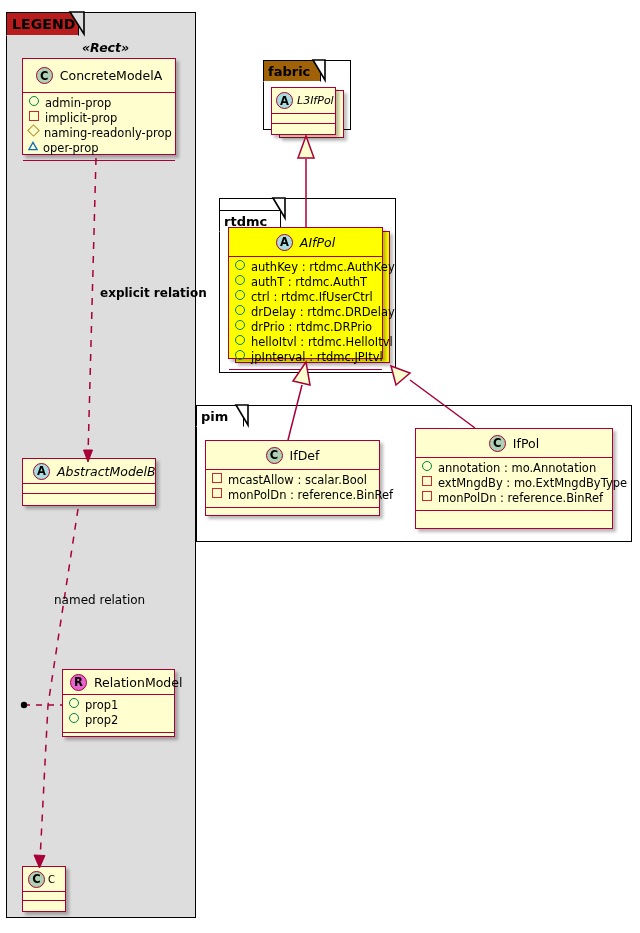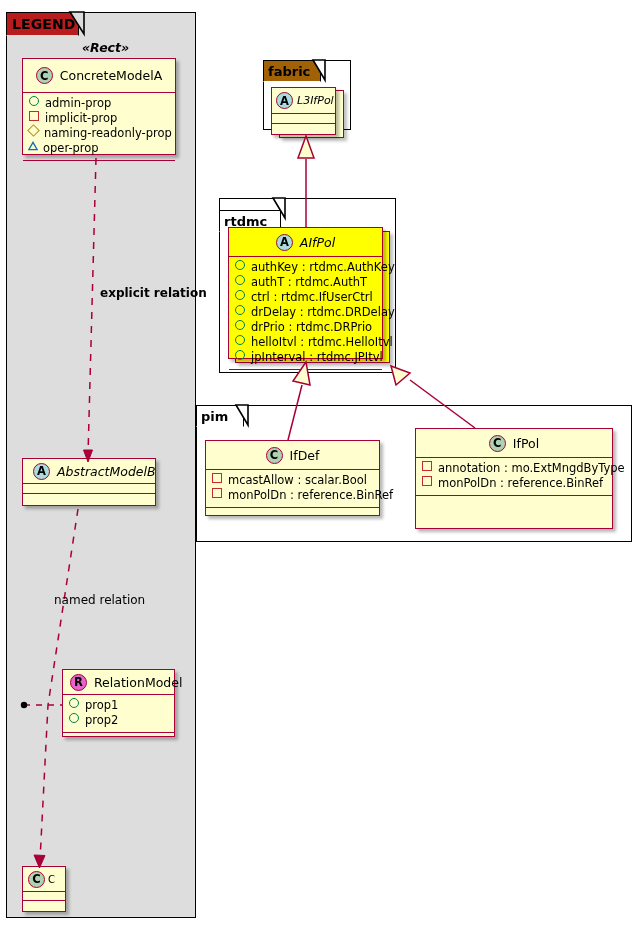--- a/index.html
+++ b/index.html
@@ -256,22 +256,26 @@
     <div class="ops"></div>
   </div>
 
   <div class="cls" style="left:415px;top:428px;width:198px;height:101px;">
     <div class="hdr" style="height:29px;">
       <span class="badge C">C</span>
       <span class="title">IfPol</span>
     </div>
     <div class="attrs">
       <div class="attr">
-        <span class="ico square"></span>
-        <span>annotation : mo.ExtMngdByType</span>
+        <span class="ico circle"></span>
+        <span>annotation : mo.Annotation</span>
+      </div>
+      <div class="attr">
+        <span class="ico square"></span>
+        <span>extMngdBy : mo.ExtMngdByType</span>
       </div>
       <div class="attr">
         <span class="ico square"></span>
         <span>monPolDn : reference.BinRef</span>
       </div>
     </div>
     <div class="ops"></div>
   </div>
 
   <svg class="edges edges-top">

